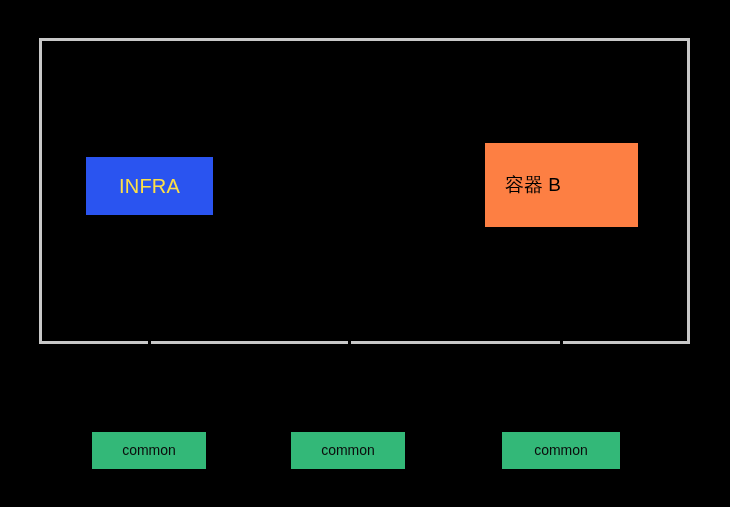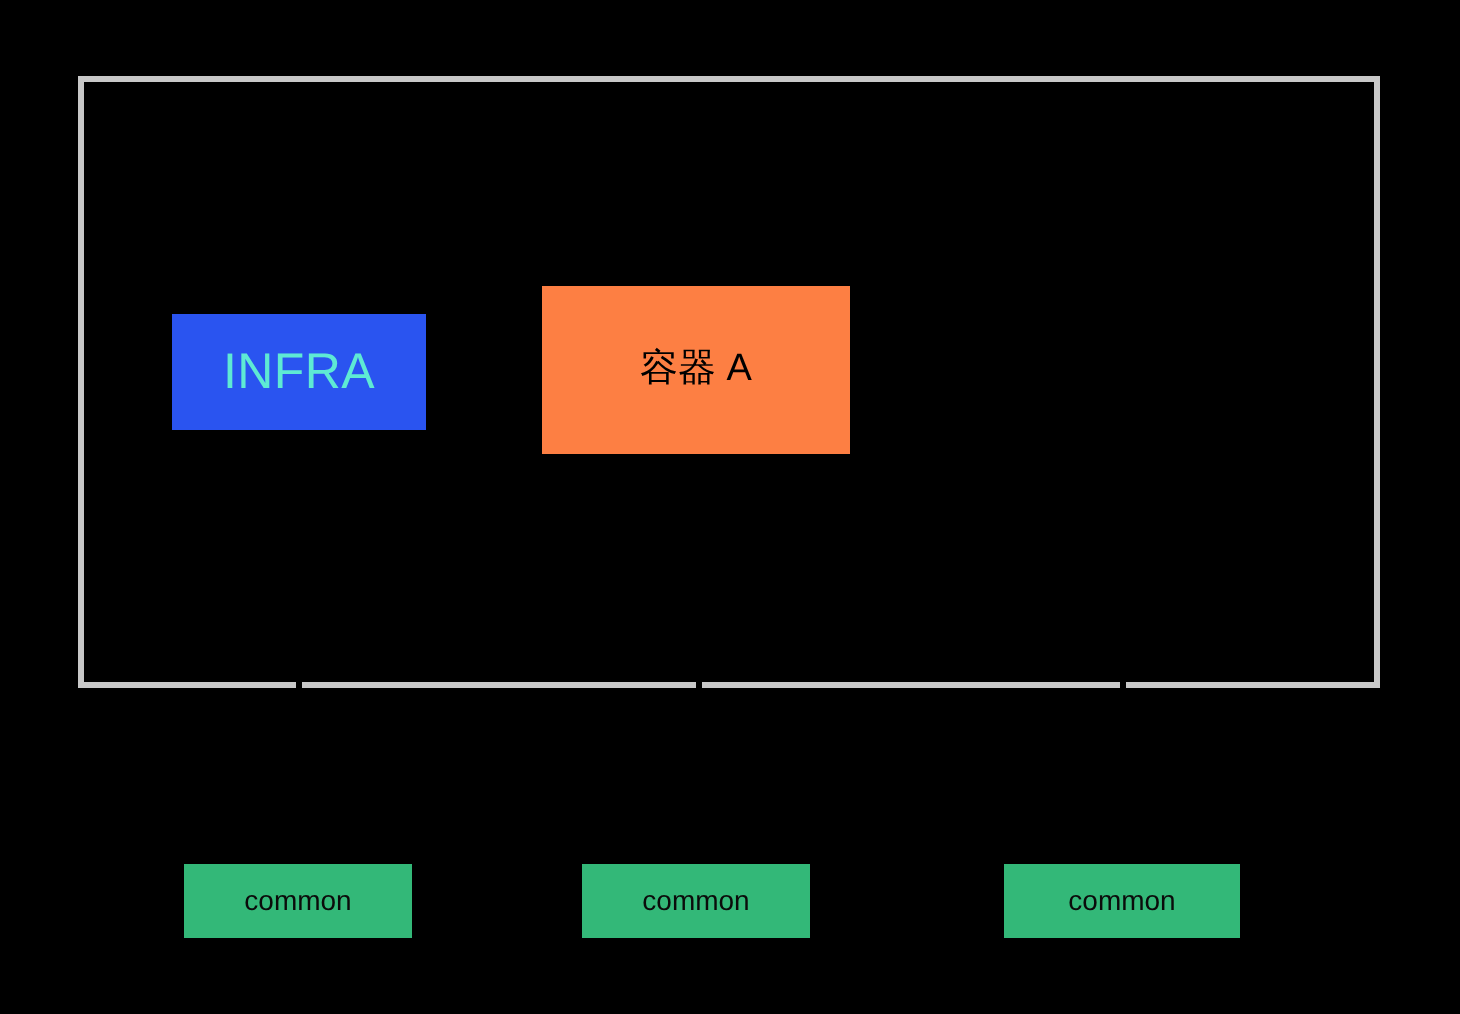--- a/index.html
+++ b/index.html
@@ -45,22 +45,22 @@
     box-sizing: border-box;
     display: flex;
     align-items: center;
     justify-content: center;
     text-align: center;
     line-height: 1.15;
     white-space: nowrap;
     user-select: none;
   }
   .node.infra {
-    color: #5eead4;
-    font-size: 25px;
+    color: #fde047;
+    font-size: 20px;
     font-weight: 400;
     letter-spacing: 0.2px;
   }
   .node.container {
     color: #000000;
     font-size: 19px;
     font-weight: 400;
   }
   .node.common {
     color: #0b0b0b;
@@ -83,24 +83,24 @@
   <div class="host-frame"></div>
 
   <div class="frame-notch" style="left:148px;"></div>
   <div class="frame-notch" style="left:348px;"></div>
   <div class="frame-notch" style="left:560px;"></div>
 
   <div class="node infra" style="left:86px; top:157px; width:127px; height:58px; background:#2a54f0;">
     <span>INFRA</span>
   </div>
 
-  <div class="node container" style="left:271px; top:143px; width:154px; height:84px; background:#fd7f43;">
-    <span>容器 A</span>
+
+  <div class="node container align-left-ish" style="left:485px; top:143px; width:153px; height:84px; background:#fd7f43;">
+    <span>容器 B</span>
   </div>
-
 
   <div class="node common" style="left:92px; top:432px; width:114px; height:37px; background:#33b878;">
     <span>common</span>
   </div>
 
   <div class="node common" style="left:291px; top:432px; width:114px; height:37px; background:#33b878;">
     <span>common</span>
   </div>
 
   <div class="node common" style="left:502px; top:432px; width:118px; height:37px; background:#33b878;">

